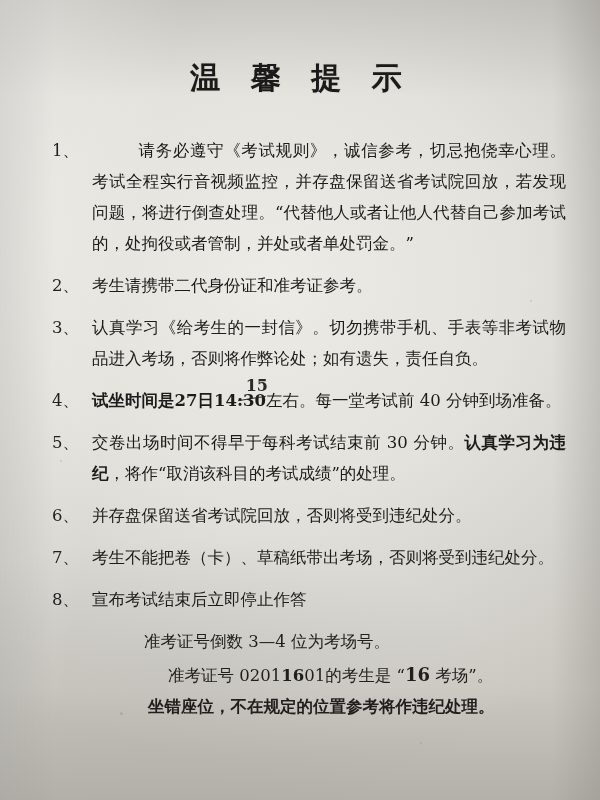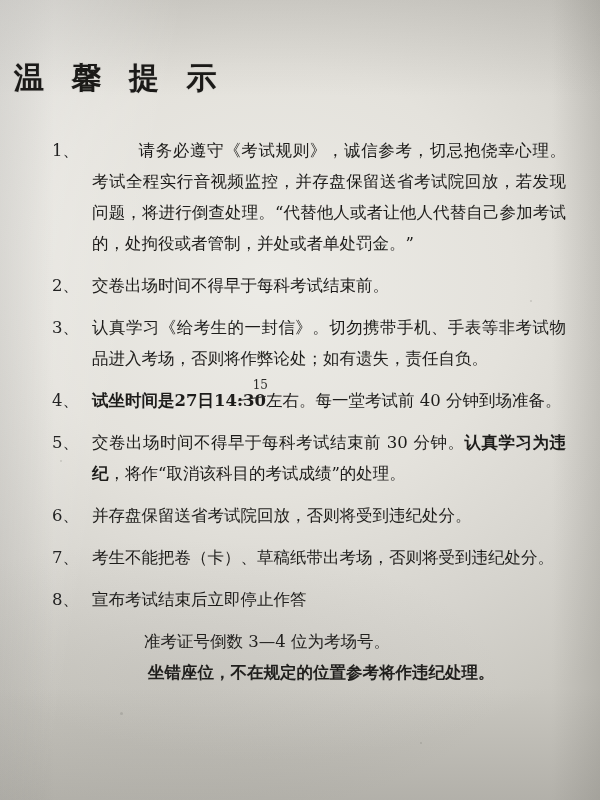--- a/index.html
+++ b/index.html
@@ -45,28 +45,28 @@
     z-index: 4;
   }
 
   .content {
     position: relative;
     z-index: 6;
     color: #201f1d;
   }
 
   .doc-title {
+    text-align: center;
     font-size: 30px;
     letter-spacing: 10px;
     font-weight: 700;
     padding-top: 58px;
-    padding-left: 14px;
+    padding-left: 2px;
     color: #1b1a18;
     text-shadow: 0 0 1px rgba(40,40,40,0.35);
-    font-family: Liberation Serif, serif;
   }
 
   .items {
     margin-top: 36px;
     padding: 0 34px 0 52px;
   }
 
   .item {
     display: flex;
     align-items: flex-start;
@@ -93,22 +93,22 @@
 
   .strike-note {
     position: relative;
     display: inline-block;
     font-weight: 700;
   }
   .strike-note .sup {
     position: absolute;
     top: -15px;
     right: -2px;
-    font-size: 12px;
-    font-weight: 400;
+    font-size: 16px;
+    font-weight: 700;
     color: #2a2a28;
   }
   .strike-note .bar {
     position: absolute;
     left: 24px;
     right: 0px;
     top: 13px;
     height: 1.4px;
     background: #2a2a28;
     transform: rotate(-9deg);
@@ -144,21 +144,21 @@
 
     <div class="items">
 
       <div class="item">
         <div class="item-num">1、</div>
         <div class="item-body"><span class="indent"></span><span>请务必遵守《考试规则》，诚信参考，切忌抱侥幸心理。考试全程实行音视频监控，并存盘保留送省考试院回放，若发现问题，将进行倒查处理。“代替他人或者让他人代替自己参加考试的，处拘役或者管制，并处或者单处罚金。”</span></div>
       </div>
 
       <div class="item">
         <div class="item-num">2、</div>
-        <div class="item-body"><span>交卷出场时间不得早于每科考试结束前。</span></div>
+        <div class="item-body"><span>考生请携带二代身份证和准考证参考。</span></div>
       </div>
 
       <div class="item">
         <div class="item-num">3、</div>
         <div class="item-body"><span>认真学习《给考生的一封信》。切勿携带手机、手表等非考试物品进入考场，否则将作弊论处；如有遗失，责任自负。</span></div>
       </div>
 
       <div class="item">
         <div class="item-num">4、</div>
         <div class="item-body"><span class="b">试坐时间是</span><span class="b">27日</span><span class="strike-note"><span class="sup">15</span><span>14:30</span><span class="bar"></span></span><span>左右。每一堂考试前 40 分钟到场准备。</span></div>
@@ -180,20 +180,21 @@
       </div>
 
       <div class="item">
         <div class="item-num">8、</div>
         <div class="item-body"><span>宣布考试结束后立即停止作答</span></div>
       </div>
 
       <div class="sub-line"><span>准考证号倒数 3—4 位为考场号。</span></div>
 
 
+      <div class="sub-line tight extra"><span class="indent"></span><span>准考证号 0201</span><span class="b">16</span><span>01</span><span>的考生是 “</span><span class="big">16</span><span> 考场”。</span></div>
 
       <div class="sub-line center-ish"><span class="b">坐错座位，不在规定的位置参考将作违纪处理。</span></div>
 
     </div>
   </div>
 
   <div class="speck" style="left:120px; top:712px; width:3px; height:3px;"></div>
   <div class="speck" style="left:420px; top:742px; width:2px; height:2px;"></div>
   <div class="speck" style="left:60px; top:460px; width:2px; height:2px;"></div>
   <div class="speck" style="left:530px; top:300px; width:2px; height:2px;"></div>

